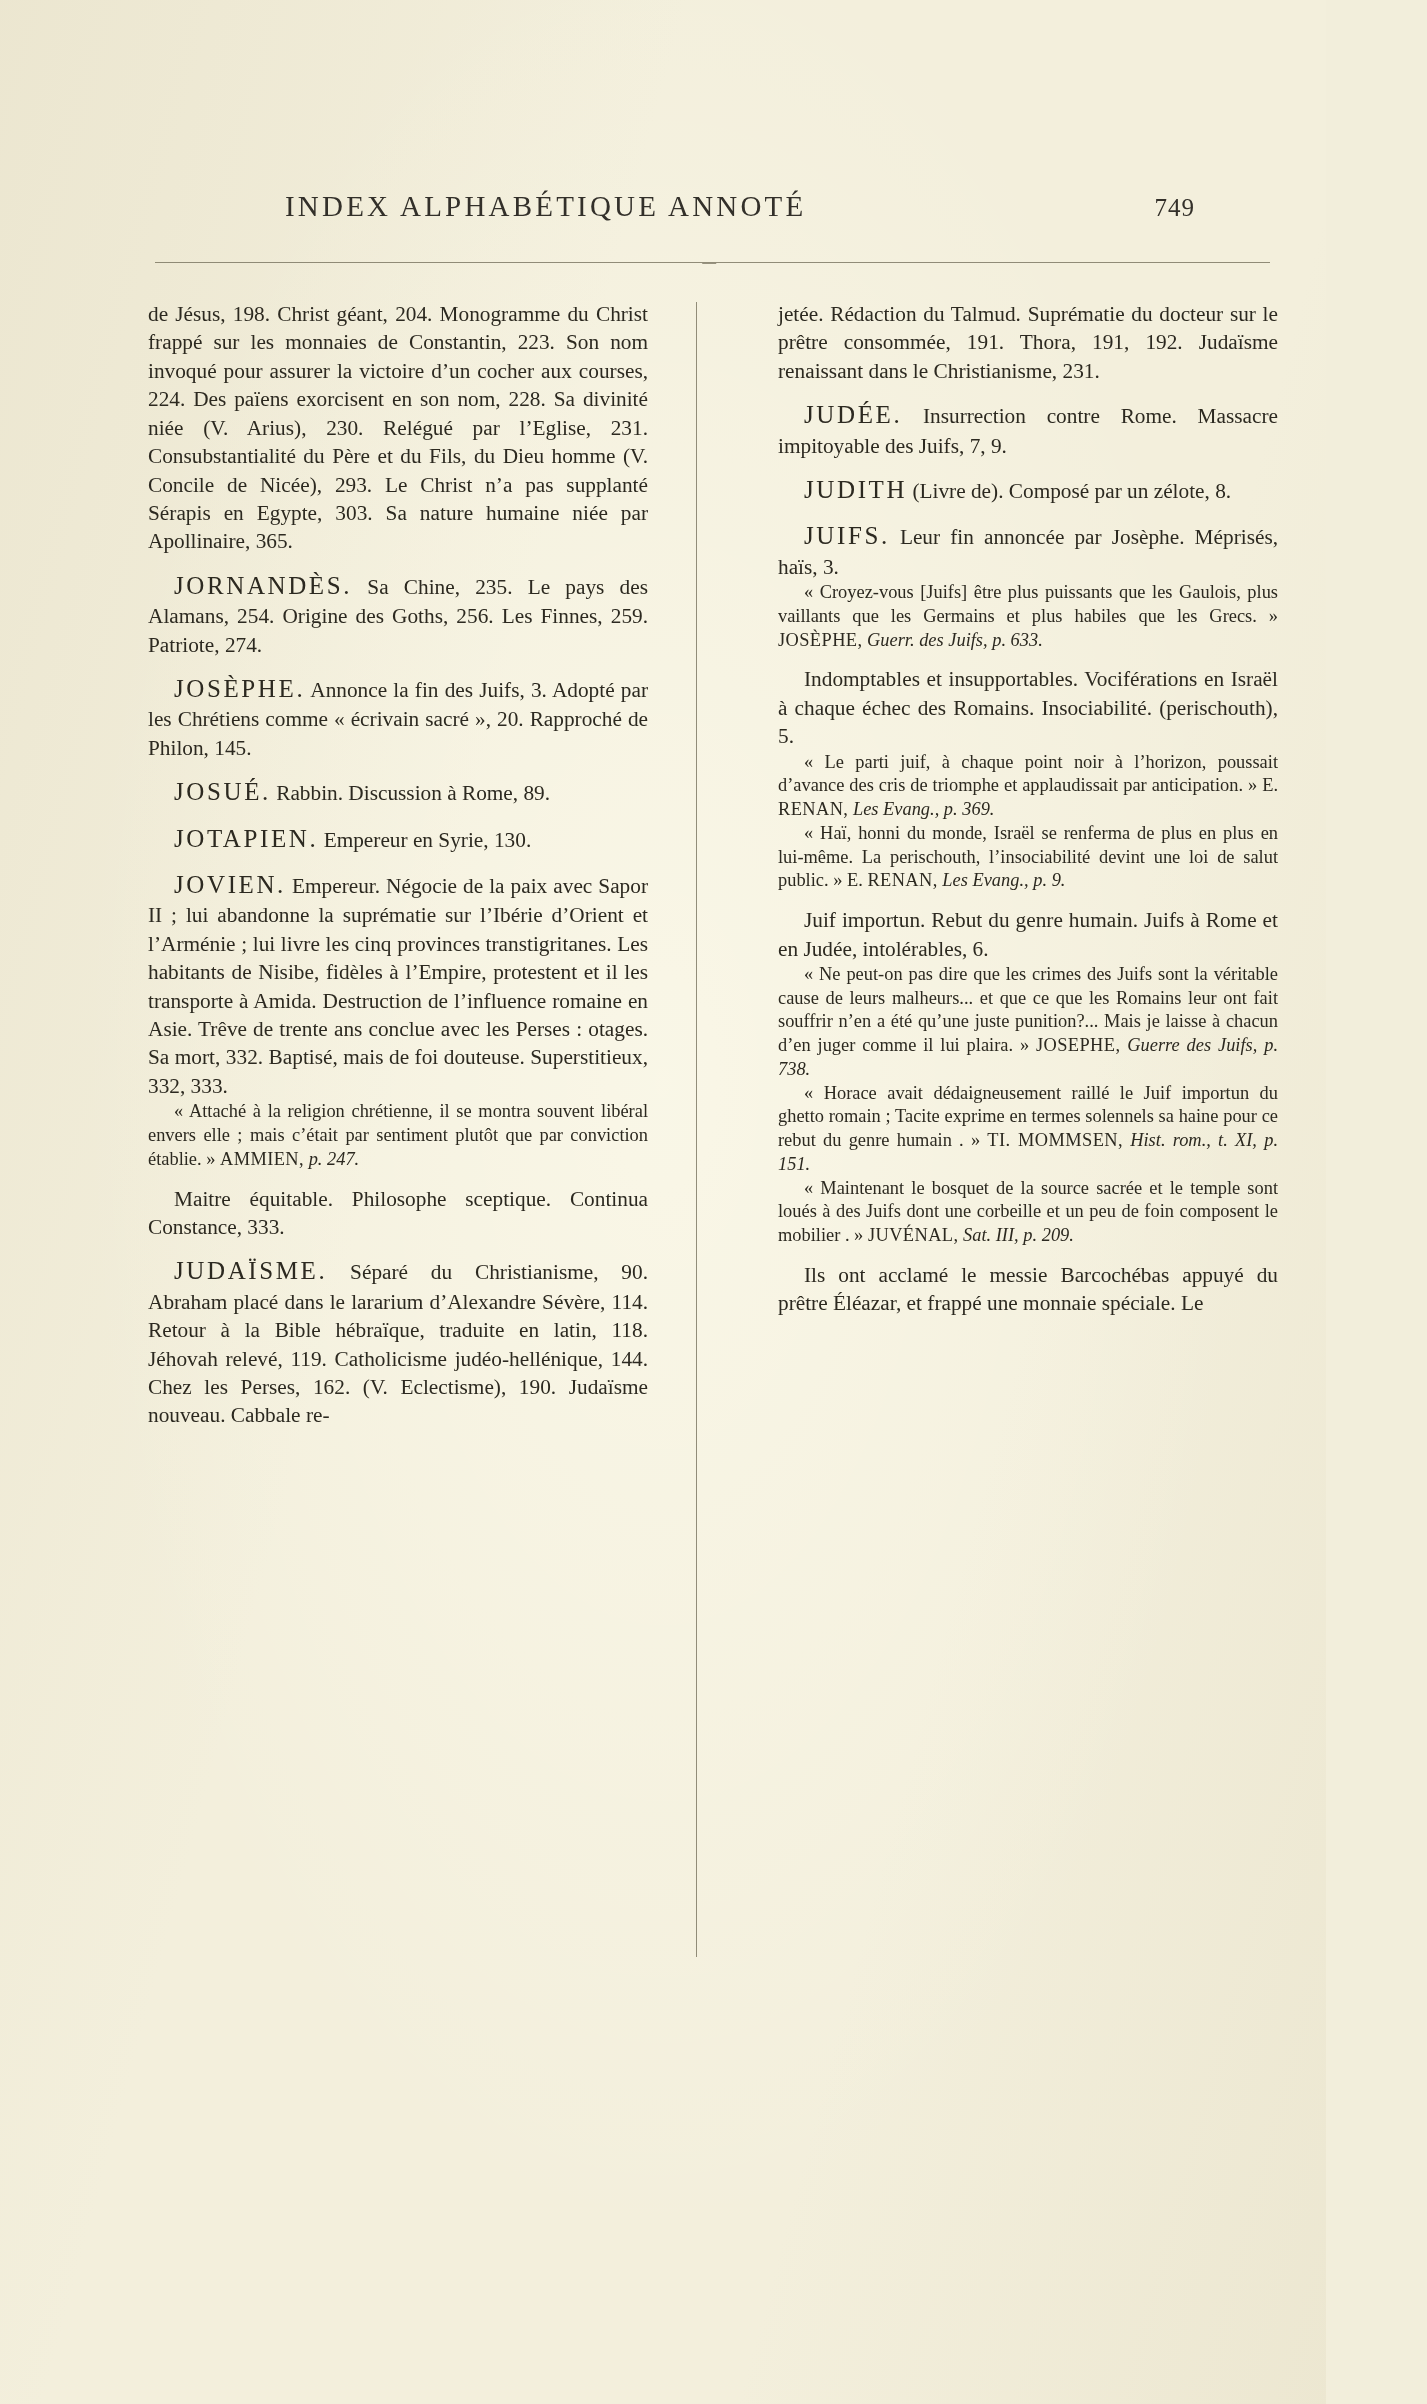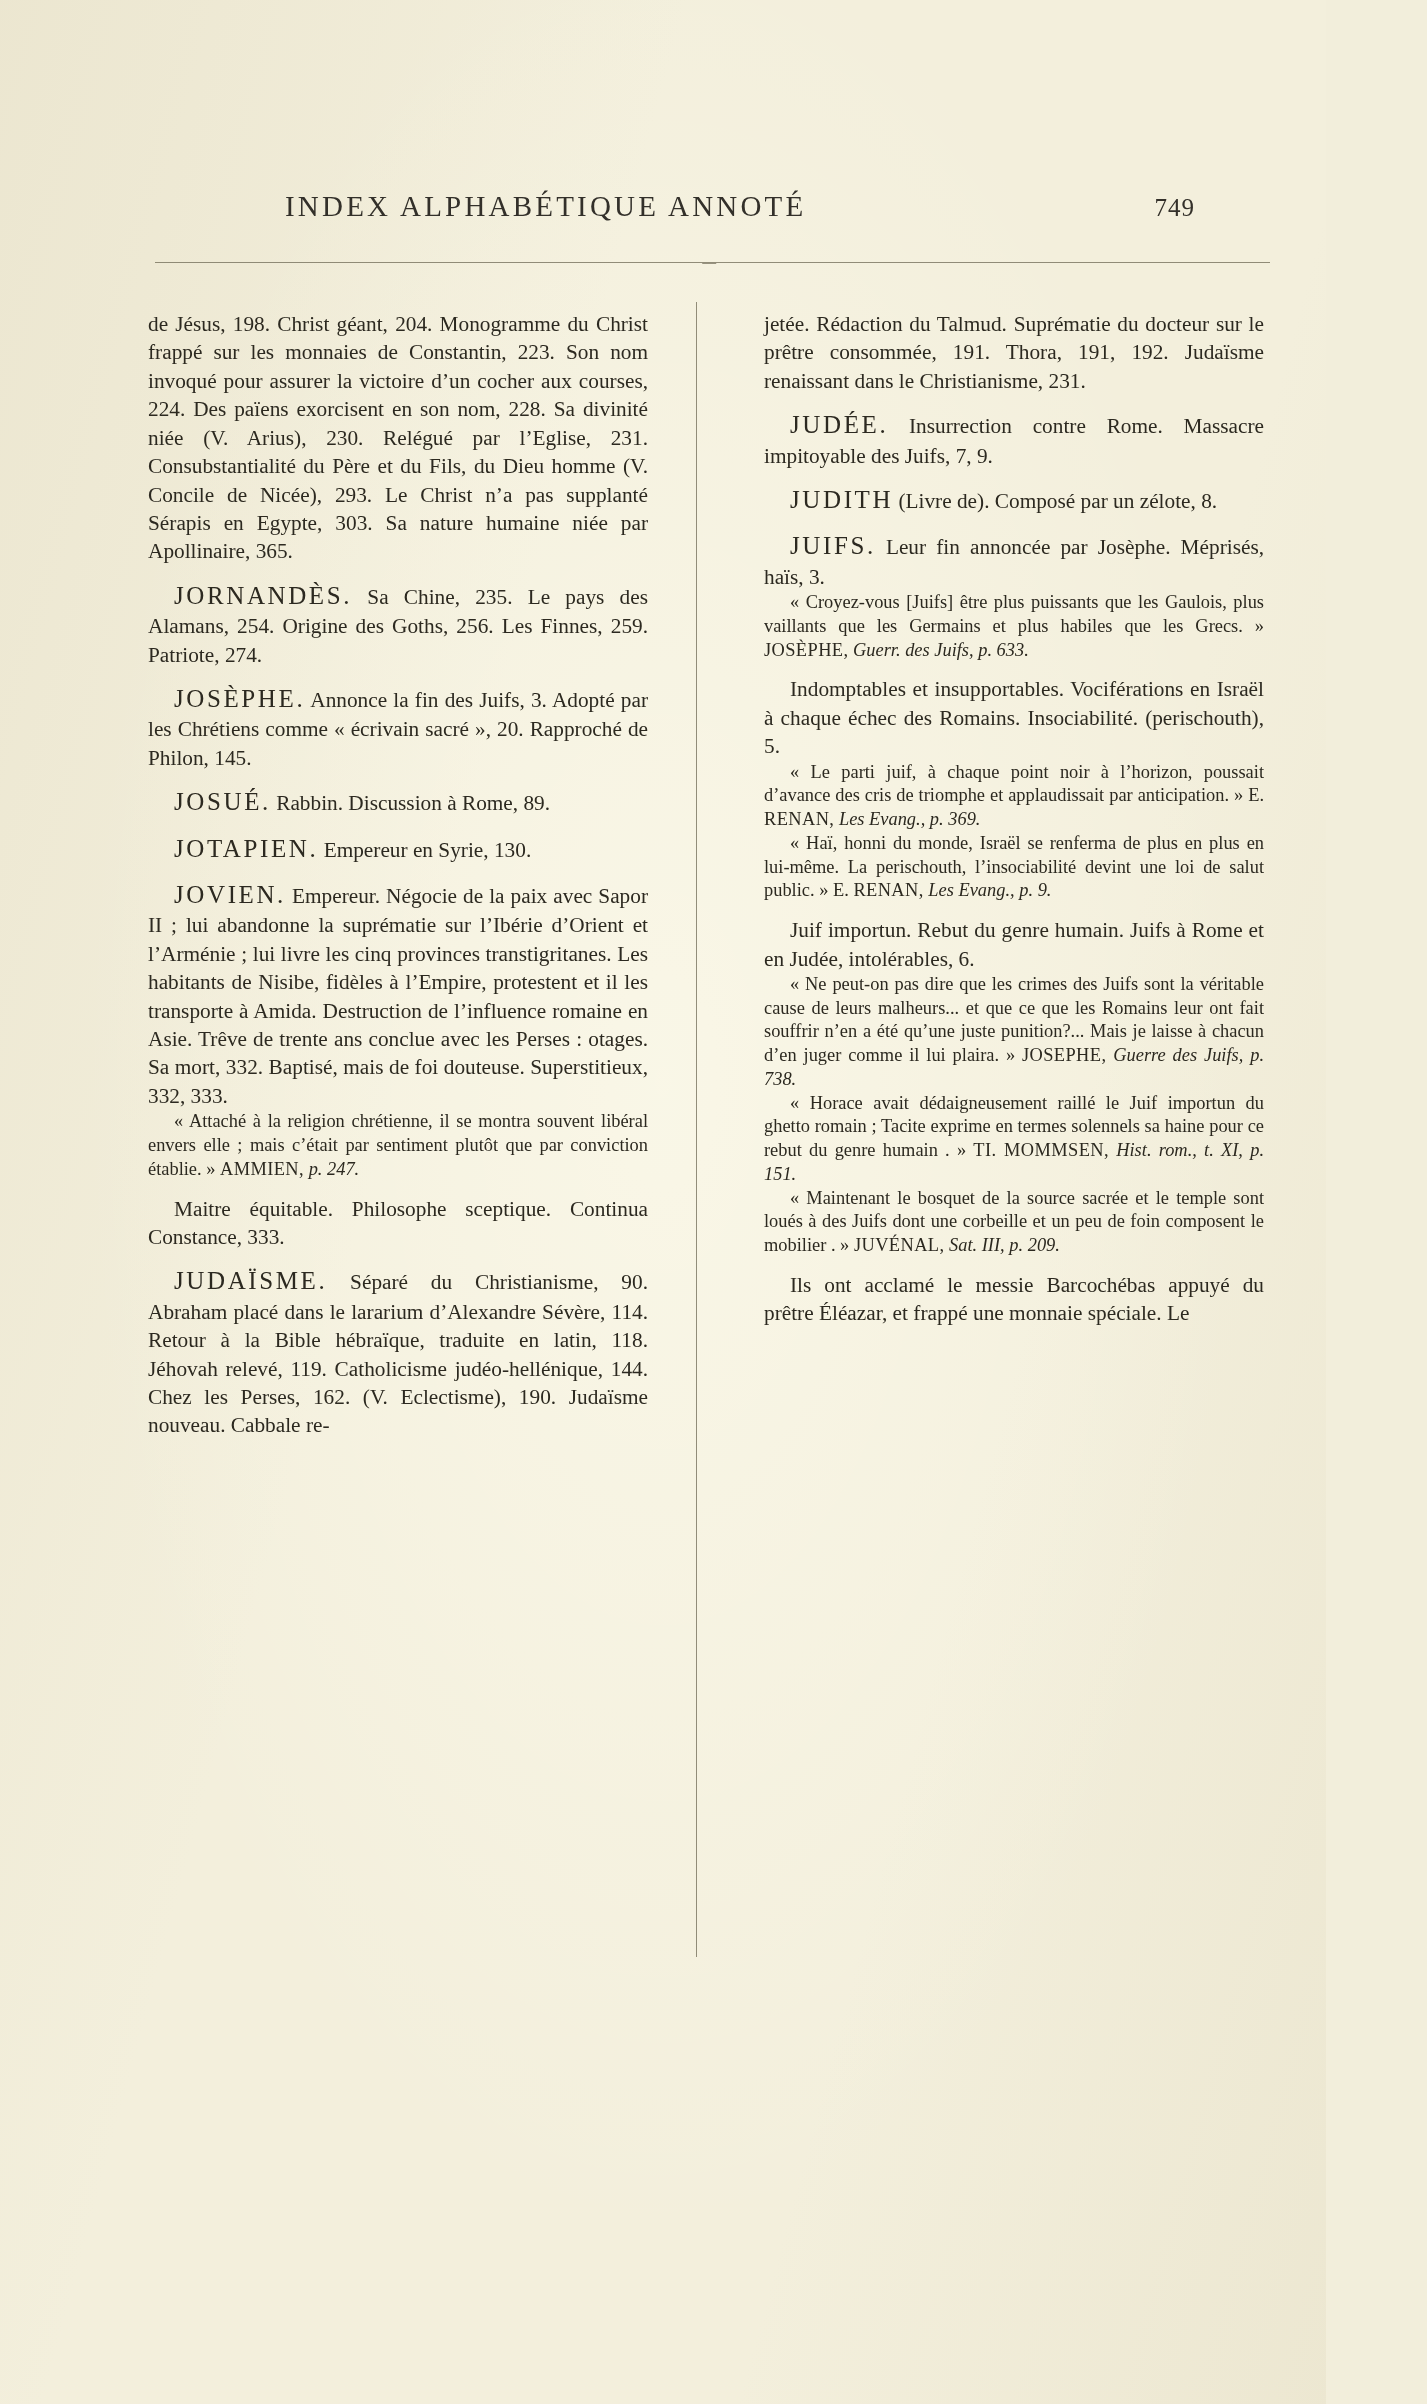--- a/index.html
+++ b/index.html
@@ -82,39 +82,39 @@
   .col {
     position: absolute;
     top: 0;
     width: 500px;
     font-size: 21.3px;
     line-height: 1.335;
     text-align: justify;
     color: #2c2920;
   }
   .col-left { left: 0; }
-  .col-right { left: 616px; }
+  .col-right { left: 630px; }
   .divider {
     position: absolute;
     left: 548px;
     top: 2px;
     width: 1px;
     height: 1655px;
     background: #6f6a56;
     opacity: .75;
   }
   p {
     margin: 0 0 0 0;
     text-indent: 0;
   }
   .entry {
     margin-top: 13px;
     text-indent: 26px;
   }
-  .cont { text-indent: 0; margin-top: 10px; }
+  .cont { text-indent: 0; margin-top: 0; }
   .hw {
     letter-spacing: 2.6px;
     font-size: 25px;
   }
   .sc {
     font-variant: small-caps;
     letter-spacing: .4px;
   }
   .quote {
     font-size: 18.4px;

